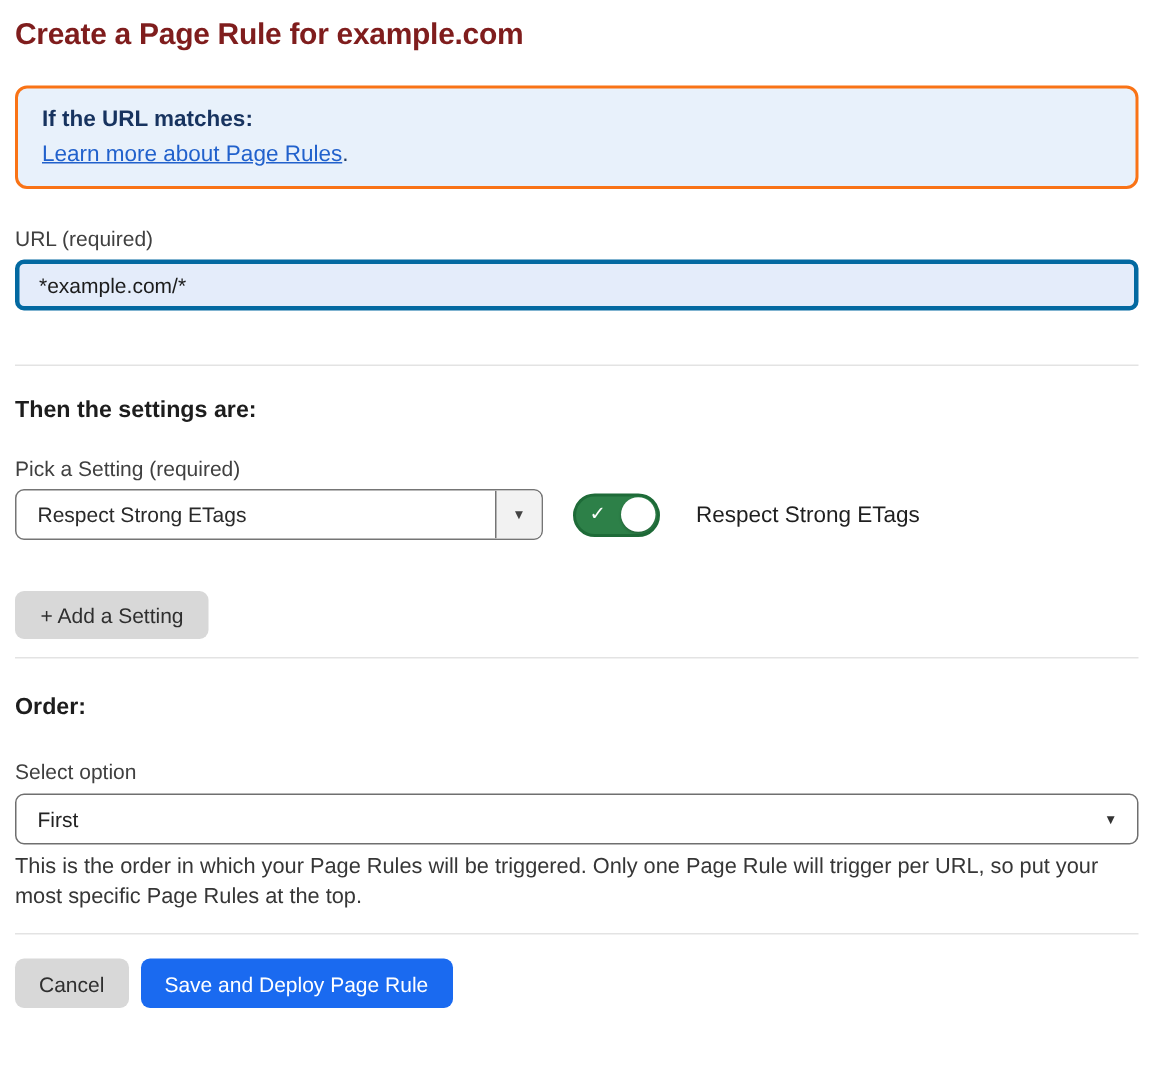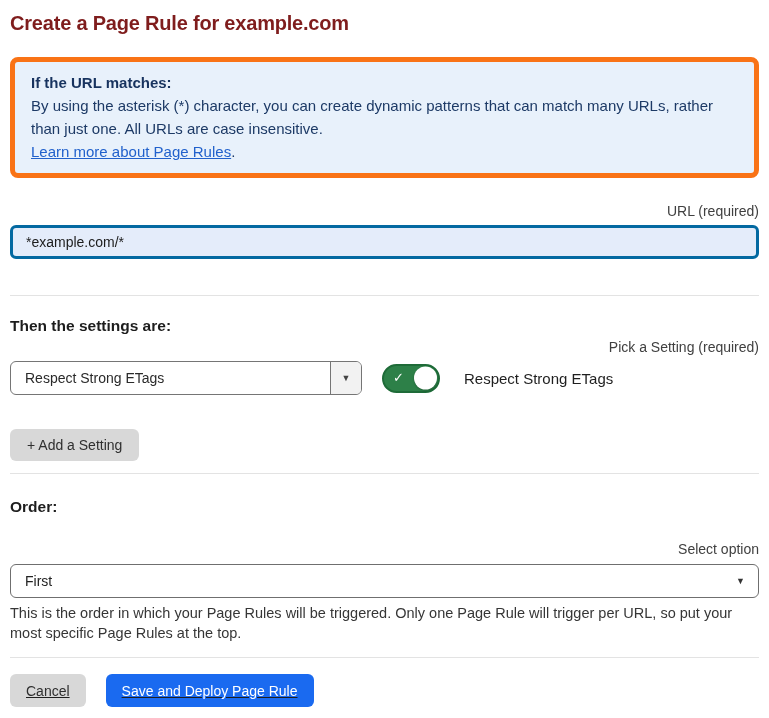--- a/index.html
+++ b/index.html
@@ -16,39 +16,38 @@
     margin-top: 11px;
     font-size: 20px;
     line-height: 25px;
     font-weight: 700;
     color: #7f1d1d;
     letter-spacing: -0.2px;
   }
   .info-box {
     margin-top: 21px;
     background: #e8f1fb;
-    border: 5px solid #f97316;
+    border: 2px solid #f97316;
     border-radius: 8px;
     padding: 9px 16px 10px;
     font-size: 15px;
     line-height: 23px;
     color: #1d3a66;
   }
   .info-heading { font-weight: 700; color: #17335f; }
   .info-link {
     color: #2161cc;
     text-decoration: underline;
     cursor: pointer;
   }
   .field-label {
     margin-top: 25px;
     font-size: 14px;
     line-height: 17px;
     color: #404040;
-    text-align: right;
   }
   .url-input {
     display: block;
     margin-top: 5px;
     width: 100%;
     height: 34px;
     background: #e4ecfa;
     border: 3px solid #0369a1;
     border-radius: 6px;
     padding: 0 13px;
@@ -66,21 +65,21 @@
   .divider-2 { margin-top: 12px; }
   .divider-3 { margin-top: 14px; }
   .section-heading {
     font-size: 15.5px;
     line-height: 19px;
     font-weight: 700;
     color: #1d1d1d;
   }
   .settings-heading { margin-top: 20px; }
   .order-heading { margin-top: 23px; }
-  .picker-label { margin-top: 4px; }
+  .picker-label { margin-top: 21px; }
   .setting-row {
     margin-top: 5px;
     display: flex;
     align-items: center;
   }
   .setting-dropdown {
     width: 352px;
     height: 34px;
     border: 1px solid #757575;
     border-radius: 6px;
@@ -189,35 +188,33 @@
     margin-top: 5px;
     font-size: 14.5px;
     line-height: 20px;
     color: #363636;
     max-width: 749px;
   }
   .footer-buttons {
     margin-top: 16px;
     display: flex;
     align-items: center;
-    gap: 20px;
-    text-decoration: underline;
+    gap: 8px;
   }
   .footer-buttons .btn { height: 33px; padding: 0 16px; }
 </style>
 </head>
 <body>
 
 
 
 <h1 class="page-title">Create a Page Rule for example.com</h1>
 
 <div class="info-box">
   <div class="info-heading">If the URL matches:</div>
-  <div class="info-body">By using the asterisk (*) character, you can create dynamic patterns that can match many URLs, rather than just one. All URLs are case insensitive.</div>
   <div class="info-link-line"><a class="info-link">Learn more about Page Rules</a><span>.</span></div>
 </div>
 
 <div class="field-label">URL (required)</div>
 <input class="url-input" type="text" value="*example.com/*" style="">
 
 <hr class="divider divider-1">
 
 <div class="section-heading settings-heading">Then the settings are:</div>
 

